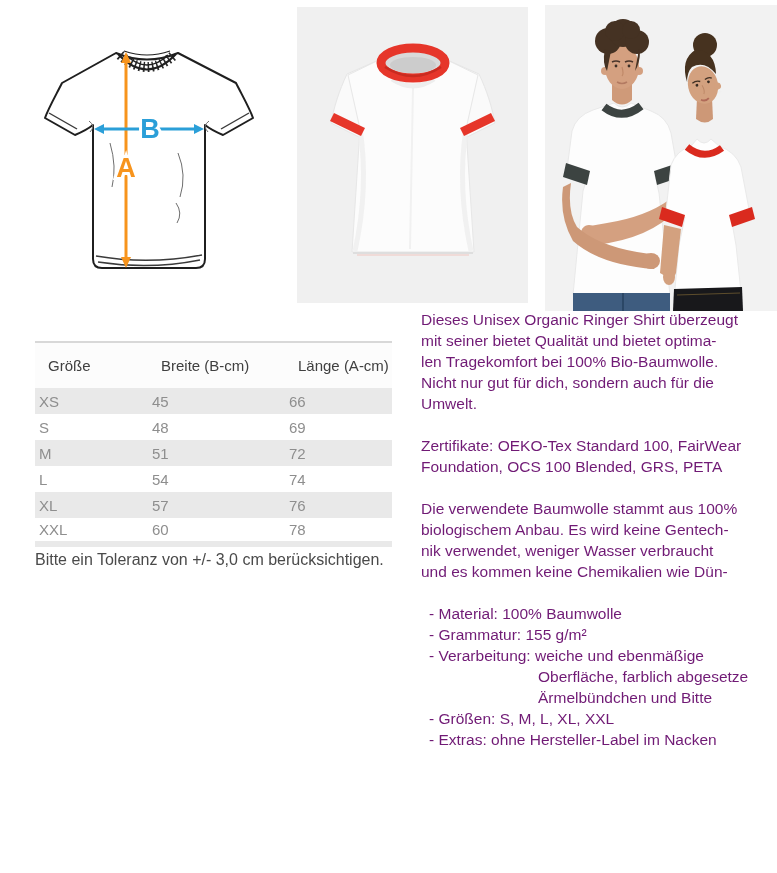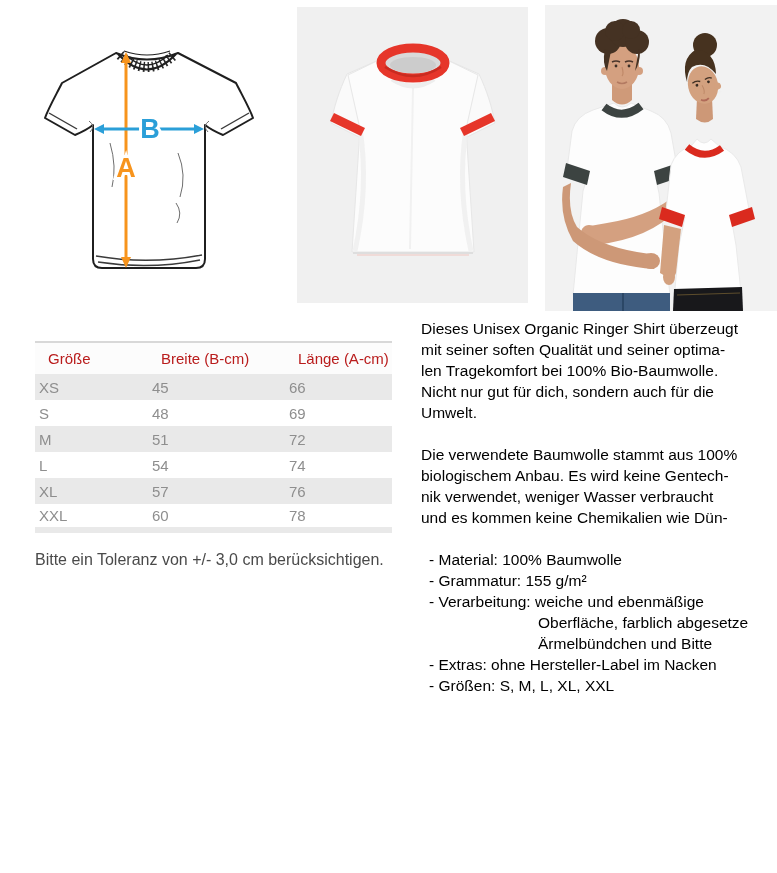--- a/index.html
+++ b/index.html
@@ -19,36 +19,36 @@
   .size-table {
     position:absolute; left:35px; top:341px; width:357px;
     border-collapse:collapse; table-layout:fixed;
     border-top:2px solid #d8d8d8; border-bottom:6px solid #e9e9e9;
     font-size:15px; color:#8e8e8e;
   }
   .size-table col.c1 { width:113px; }
   .size-table col.c2 { width:137px; }
   .size-table col.c3 { width:107px; }
   .size-table th {
-    font-weight:normal; text-align:left; color:#b91c1c;
-    height:32px; padding-left:13px; background:#fcfcfc;
+    font-weight:normal; text-align:left; color:#404040;
+    height:46px; padding-left:13px; background:#fcfcfc;
   }
   .size-table td { height:26px; padding-left:4px; }
   .size-table tbody tr:nth-child(odd)  { background:#e9e9e9; }
   .size-table tbody tr:nth-child(even) { background:#ffffff; }
 
   .tolerance-note {
     position:absolute; left:35px; top:551px;
     font-size:16px; color:#4a4a4a;text-align:right;
   }
 
   
   .description {
-    position:absolute; left:421px; top:318px; width:340px;
-    font-size:15.5px; line-height:21px; color:#000000;
+    position:absolute; left:421px; top:309px; width:340px;
+    font-size:15.5px; line-height:21px; color:#701a75;
   }
   .description .para { margin-bottom:21px; }
   .description .para:last-child { margin-bottom:0;margin-left:8px; }
   .description .line { min-height:21px; }
   .description .line.indent { padding-left:109px; }
 </style>
 </head>
 <body>
 
 <div class="diagram-box">
@@ -248,33 +248,37 @@
       <td>78</td>
     </tr>
   </tbody>
 </table>
 
 <div class="tolerance-note">Bitte ein Toleranz von +/- 3,0 cm berücksichtigen.</div>
 
 <div class="description">
   <div class="para">
     <div class="line">Dieses Unisex Organic Ringer Shirt überzeugt</div>
-    <div class="line">mit seiner soften Qualität und seiner optima-</div>
+    <div class="line">mit seiner bietet Qualität und bietet optima-</div>
     <div class="line">len Tragekomfort bei 100% Bio-Baumwolle.</div>
     <div class="line">Nicht nur gut für dich, sondern auch für die</div>
     <div class="line">Umwelt.</div>
+  </div>
+  <div class="para">
+    <div class="line">Zertifikate: OEKO-Tex Standard 100, FairWear</div>
+    <div class="line">Foundation, OCS 100 Blended, GRS, PETA</div>
   </div>
   <div class="para">
     <div class="line">Die verwendete Baumwolle stammt aus 100%</div>
     <div class="line">biologischem Anbau. Es wird keine Gentech-</div>
     <div class="line">nik verwendet, weniger Wasser verbraucht</div>
     <div class="line">und es kommen keine Chemikalien wie Dün-</div>
   </div>
   <div class="para">
     <div class="line">- Material: 100% Baumwolle</div>
     <div class="line">- Grammatur: 155 g/m²</div>
     <div class="line">- Verarbeitung: weiche und ebenmäßige</div>
     <div class="line indent">Oberfläche, farblich abgesetze</div>
     <div class="line indent">Ärmelbündchen und Bitte</div>
+    <div class="line">- Größen: S, M, L, XL, XXL</div>
     <div class="line">- Extras: ohne Hersteller-Label im Nacken</div>
-    <div class="line">- Größen: S, M, L, XL, XXL</div>
   </div>
 </div>
 
 </body></html>

